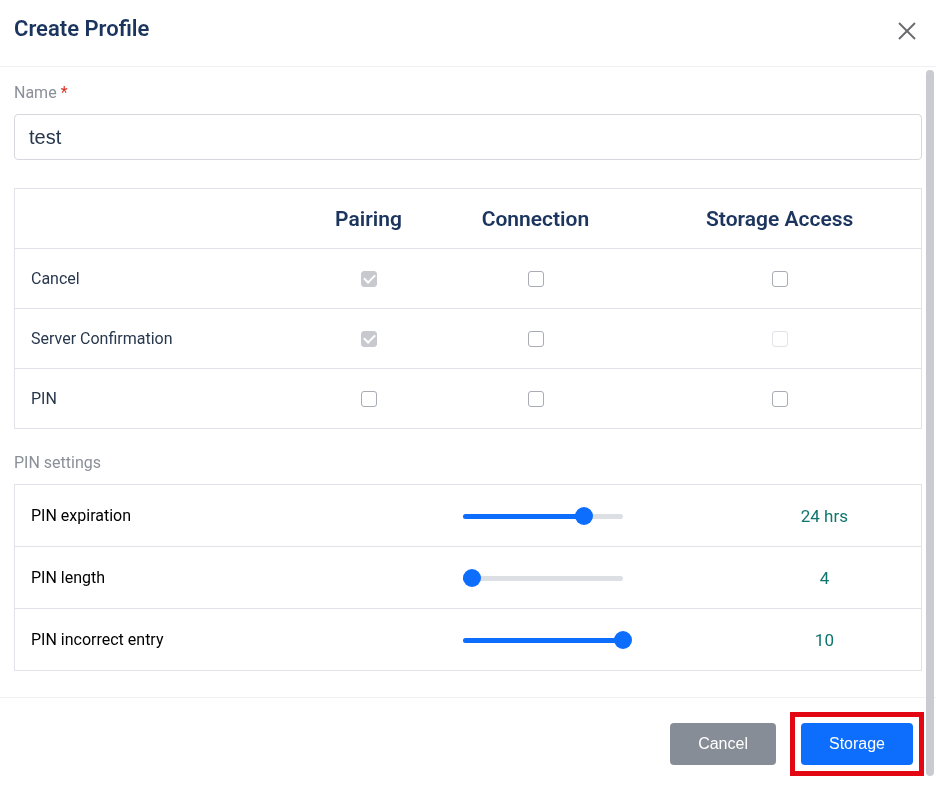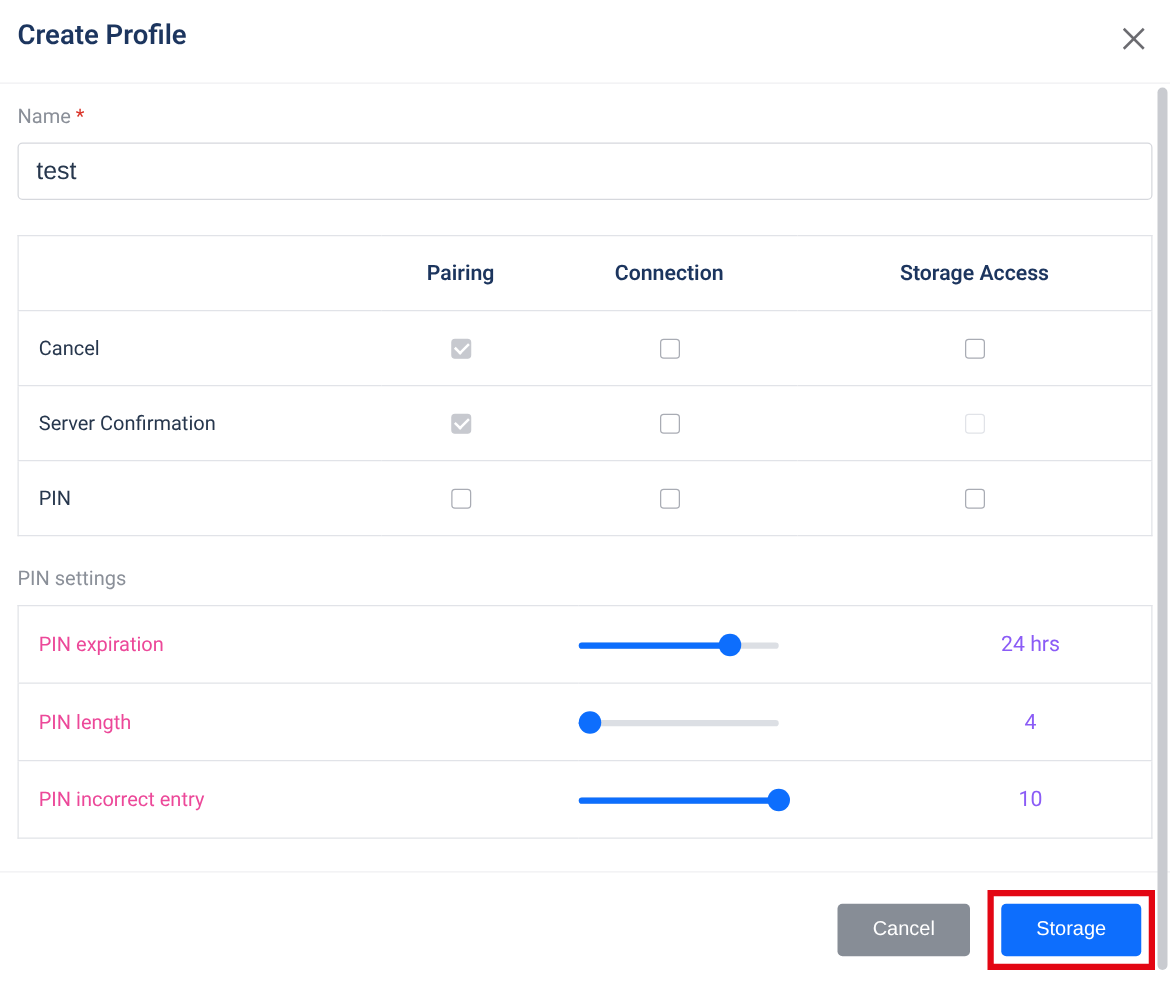--- a/index.html
+++ b/index.html
@@ -69,21 +69,21 @@
     margin-top: 8px;
   }
   .auth-table th, .auth-table td {
     border-bottom: 1px solid #e1e3e8;
     text-align: center;
     padding: 0;
     height: 60px;
     vertical-align: middle;
   }
   .auth-table thead th {
-    font-size: 17px;
+    font-size: 21px;
     font-weight: 600;
     color: #1c355e;
   }
   .auth-table tbody tr:last-child th,
   .auth-table tbody tr:last-child td {
     border-bottom: none;
   }
   .auth-table tbody th {
     text-align: left;
     padding-left: 16px;
@@ -145,31 +145,31 @@
   }
   .pin-table tbody tr:last-child td,
   .pin-table tbody tr:last-child th {
     border-bottom: none;
   }
   .pin-table th {
     text-align: left;
     padding-left: 16px;
     font-weight: 400;
     font-size: 16px;
-    color: #ec4899;
+    color: #000000;
     width: 440px;
   }
   .slider-cell {
     width: 260px;
     text-align: left;
   }
   .value-cell {
     text-align: center;
     font-size: 17px;
-    color: #8b5cf6;
+    color: #0f766e;
     width: 190px;
   }
   .slider {
     width: 160px;
     height: 18px;
     position: relative;
   }
   .slider-track {
     position: absolute;
     top: 7px;

